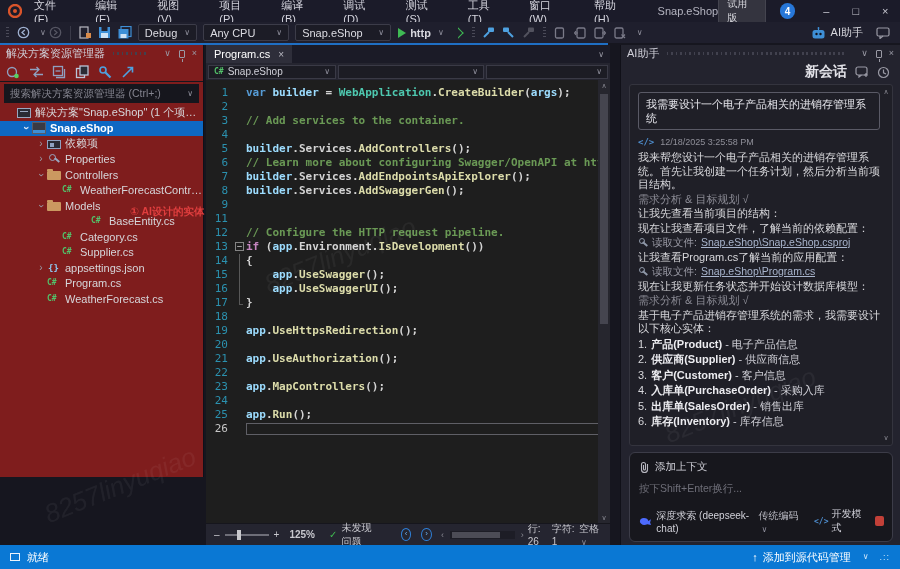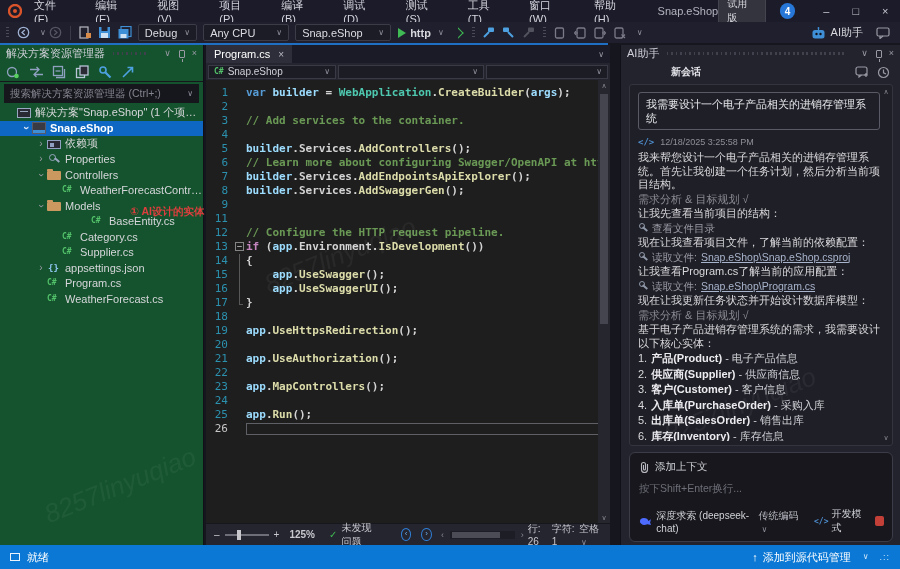--- a/index.html
+++ b/index.html
@@ -34,21 +34,21 @@
   #bluestrip{position:absolute;left:0;top:43px;width:608px;height:2px;background:#1f6fc4;}
 
   
   .panel-header{height:17px;display:flex;align-items:center;padding:0 6px;font-size:11px;color:#cfcfd8;}
   .hgrip{flex:1;height:3px;margin:0 8px;background-image:repeating-linear-gradient(90deg,#41414e 0 1.5px,transparent 1.5px 4.5px);}
   .hicon{color:#9a9aa5;font-size:9px;margin-left:7px;line-height:9px;}
   .pin{width:6px;height:8px;border:1px solid #9a9aa5;border-radius:1px;position:relative;margin-left:8px;}
   .pin::after{content:"";position:absolute;left:2px;top:8px;height:3px;border-left:1px solid #9a9aa5;}
 
   
-  #left{position:absolute;left:0;top:45px;width:204px;height:500px;background:#14532d;border-right:1px solid #101018;overflow:hidden;}
+  #left{position:absolute;left:0;top:45px;width:204px;height:432px;background:#7f1d1d;border-right:1px solid #101018;overflow:hidden;}
   #se-toolbar{height:20px;display:flex;align-items:center;padding:0 6px;border-bottom:1px solid #16161d;}
   .se-ic{width:15px;height:14px;margin-right:8px;flex:none;}
   #se-search{height:19px;margin:2px 4px;background:#16161d;display:flex;align-items:center;padding:0 6px;color:#84848f;font-size:10.5px;}
   #se-search .caret{margin-left:auto;}
   #solution-tree{font-size:11px;color:#d6d6da;margin-top:2px;}
   .tree-row{display:flex;align-items:center;height:15.5px;white-space:nowrap;cursor:default;}
   .tree-row.sel{background:#0e68c3;color:#fff;font-weight:bold;}
   .chev{width:10px;flex:none;color:#9a9aa5;font-size:10px;text-align:center;line-height:10px;}
   .tree-row.sel .chev{color:#dfeaf8;}
   .chev.open{transform:rotate(90deg);}
@@ -103,21 +103,21 @@
   .issues{margin-right:16px;}
   .circbtn{width:13px;height:13px;border:1.5px solid #2f7fd6;border-radius:50%;color:#6db2f0;font-size:8px;line-height:10px;text-align:center;margin:0 5px;}
   .hsc{color:#8a8a93;font-size:9px;margin:0 4px;}
   .hs-track{width:84px;height:8px;background:#1d1d26;position:relative;margin:0 2px;}
   .hs-thumb{position:absolute;left:2px;top:1px;width:48px;height:6px;background:#4c4c56;}
   .pos-cluster{margin-left:auto;display:flex;align-items:center;gap:4px;}
 
   
   #right{position:absolute;left:620px;top:45px;width:280px;height:500px;background:#23232e;border-left:1px solid #101018;}
   #session-row{height:20px;display:flex;align-items:center;padding:0 10px;}
-  #session-title{flex:1;text-align:left;font-size:10px;font-weight:bold;color:#e2e2e8;}
+  #session-title{flex:1;text-align:right;font-size:14px;font-weight:bold;color:#e2e2e8;}
   .sess-ic{margin-left:8px;color:#9a9aa5;}
   #chat{position:absolute;left:8px;top:39px;width:264px;height:362px;background:#1f1f27;border:1px solid #34343e;border-radius:3px;overflow:hidden;}
   #chat-scroll{position:absolute;right:1px;top:1px;bottom:1px;width:10px;color:#8a8a93;font-size:7px;text-align:center;}
   #chat-scroll .up{position:absolute;top:2px;left:0;right:0;}
   #chat-scroll .dn{position:absolute;bottom:2px;left:0;right:0;}
   #chat-messages{position:absolute;left:8px;top:7px;right:12px;bottom:4px;font-size:11px;color:#d8d8dc;overflow:hidden;}
   .user-box{border:1px solid #5a5a66;border-radius:3px;padding:4px 7px;color:#e6e6ec;margin-bottom:7px;line-height:14px;}
   .meta-row{display:flex;align-items:center;margin:2px 0 4px 0;}
   .meta-code{color:#4f8fd0;font:bold 9px "DejaVu Sans Mono",monospace;margin-right:6px;}
   .meta-time{color:#8f8f99;font-size:9px;}
@@ -626,24 +626,20 @@
       <div id="chat-messages">
         <div class="user-box">我需要设计一个电子产品相关的进销存管理系统</div>
         <div class="meta-row">
           <span class="meta-code">&lt;/&gt;</span>
           <span class="meta-time">12/18/2025 3:25:58 PM</span>
         </div>
         <div id="chat-items">
             <div class="ci-text">我来帮您设计一个电子产品相关的进销存管理系统。首先让我创建一个任务计划，然后分析当前项目结构。</div>
             <div class="ci-muted">需求分析 &amp; 目标规划 √</div>
             <div class="ci-text">让我先查看当前项目的结构：</div>
-            <div class="ci-tool">
-              <span class="wrench"></span>
-              <span class="tool-lb">查看文件目录</span>
-            </div>
             <div class="ci-text">现在让我查看项目文件，了解当前的依赖配置：</div>
             <div class="ci-tool">
               <span class="wrench"></span>
               <span class="tool-lb">读取文件:</span>
               <span class="tool-link">Snap.eShop\Snap.eShop.csproj</span>
             </div>
             <div class="ci-text">让我查看Program.cs了解当前的应用配置：</div>
             <div class="ci-tool">
               <span class="wrench"></span>
               <span class="tool-lb">读取文件:</span>

